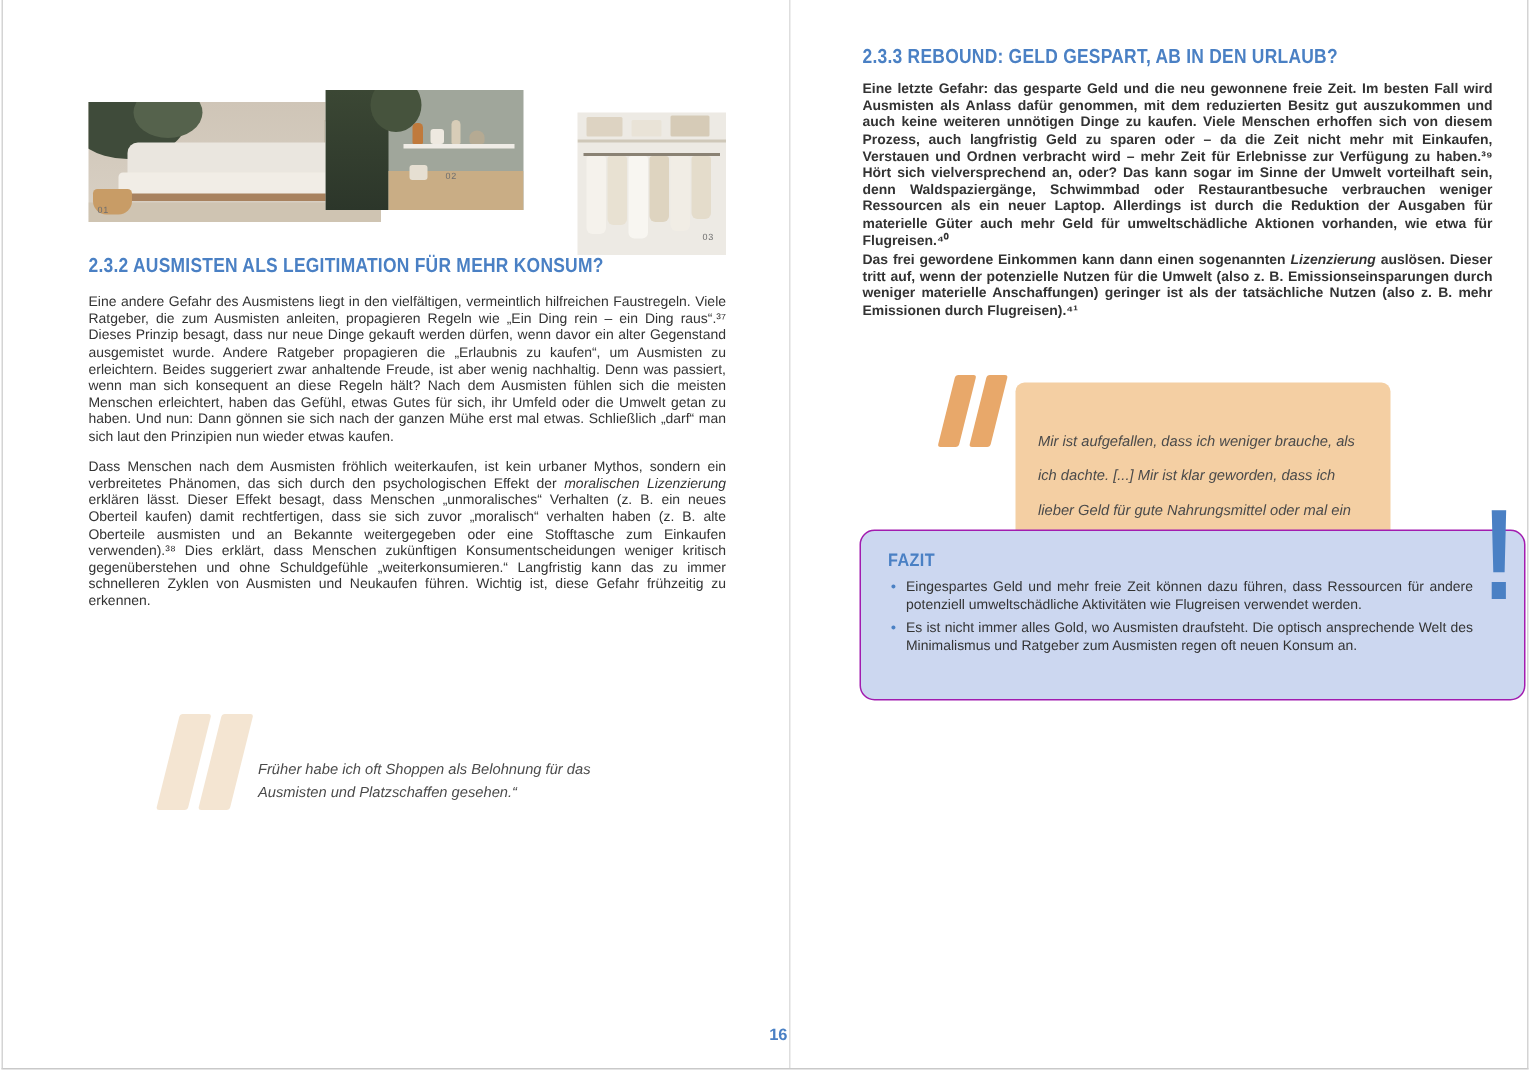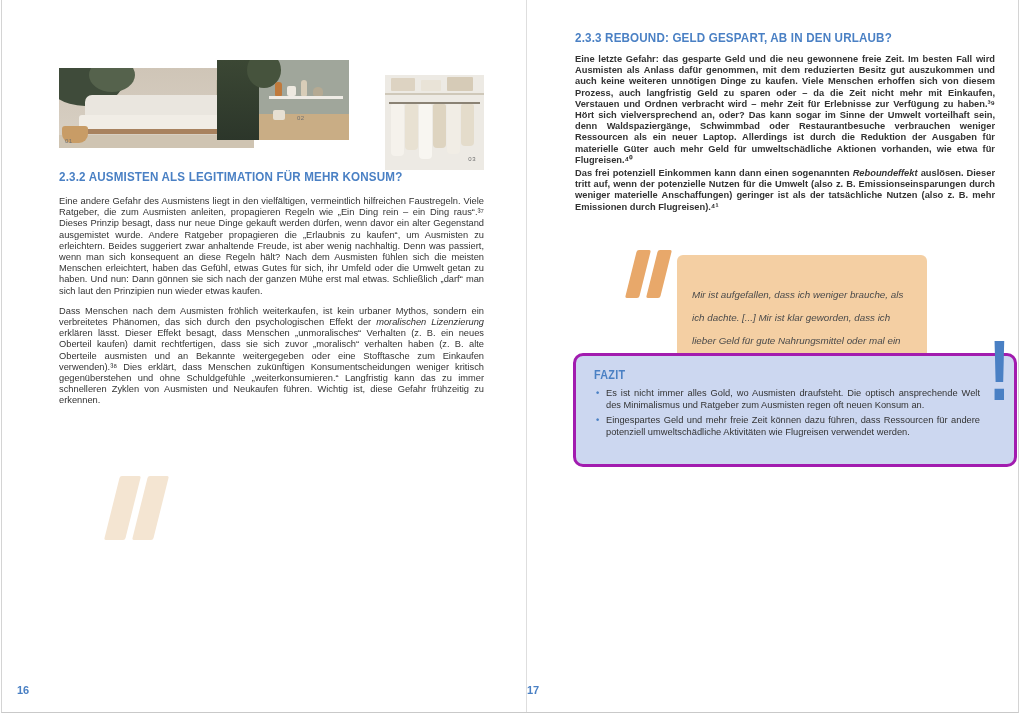--- a/index.html
+++ b/index.html
@@ -8,32 +8,32 @@
     border-left:1px solid #d4d4d4;border-right:1px solid #d4d4d4;border-bottom:1px solid #c9c9c9;}
   .page{position:absolute;top:0;width:508px;height:712px;}
   .page-left{left:15px;}
   .page-right{left:524px;border-left:1px solid #dedede;}
   .heading{position:absolute;margin:0;font-size:13.5px;font-weight:700;color:#4a80c4;
     letter-spacing:.2px;white-space:nowrap;transform:scaleX(.86);transform-origin:0 50%;}
   .body-col{position:absolute;color:#333;font-size:9.3px;line-height:11.2px;text-align:justify;hyphens:auto;}
   .body-col p{margin:0 0 9px 0;}
   .page-right .body-col p{margin:0 0 2px 0;font-weight:bold;}
   .body-col em{font-style:italic;}
-  .pagenum{position:absolute;bottom:16px;left:0;width:100%;text-align:left;color:#4a80c4;
+  .pagenum{position:absolute;bottom:16px;left:0;width:100%;text-align:right;color:#4a80c4;
     font-size:11px;font-weight:700;margin-top:35px;}
   
   .qmark{position:absolute;display:flex;gap:7px;}
   .qmark i{display:block;transform:skewX(-14deg);border-radius:2px;}
   .qmark-light i{width:21px;height:64px;background:#f4e5d2;}
   .qmark-orange i{width:14px;height:48px;background:#e8a86a;}
   .qtext{position:absolute;margin:0;font-style:italic;color:#4a4a4a;font-size:9.8px;line-height:15px;}
   .quote-box{position:absolute;background:#f4cfa3;border-radius:6px;}
   .quote-box .qtext{position:static;padding:28px 15px;line-height:23px;}
   
-  .fazit-box{position:absolute;background:#ccd7f0;border:3px solid #a21caf;border-radius:10px;
+  .fazit-box{position:absolute;background:#ccd7f0;border:1px solid #a21caf;border-radius:10px;
     padding:12px 34px 10px 18px;box-sizing:border-box;}
   .fazit-title{margin:0 0 6px 0;font-size:12px;font-weight:700;color:#4a80c4;letter-spacing:.3px;
     transform:scaleX(.9);transform-origin:0 50%;}
   .fazit-box ul{margin:0;padding:0;list-style:none;color:#333;font-size:9.3px;line-height:11.5px;text-align:justify;}
   .fazit-box li{position:relative;padding-left:12px;margin-bottom:4px;}
   .fazit-box li::before{content:"\2022";position:absolute;left:2px;color:#4a80c4;font-weight:700;}
   .exclaim{position:absolute;font-size:86px;line-height:.85;font-weight:700;color:#4a80c4;
     transform:scaleX(.78);transform-origin:50% 0;}
   
   .collage{position:absolute;left:42px;top:58px;width:425px;height:115px;}
@@ -122,46 +122,47 @@
 
     <div class="body-col" style="left:42px;top:196px;width:425px;">
       <p>Eine andere Gefahr des Ausmistens liegt in den vielfältigen, vermeintlich hilfreichen Faustregeln. Viele Ratgeber, die zum Ausmisten anleiten, propagieren Regeln wie „Ein Ding rein – ein Ding raus“.³⁷ Dieses Prinzip besagt, dass nur neue Dinge gekauft werden dürfen, wenn davor ein alter Gegenstand ausgemistet wurde. Andere Ratgeber propagieren die „Erlaubnis zu kaufen“, um Ausmisten zu erleichtern. Beides suggeriert zwar anhaltende Freude, ist aber wenig nachhaltig. Denn was passiert, wenn man sich konsequent an diese Regeln hält? Nach dem Ausmisten fühlen sich die meisten Menschen erleichtert, haben das Gefühl, etwas Gutes für sich, ihr Umfeld oder die Umwelt getan zu haben. Und nun: Dann gönnen sie sich nach der ganzen Mühe erst mal etwas. Schließlich „darf“ man sich laut den Prinzipien nun wieder etwas kaufen.</p>
       <p><span>Dass Menschen nach dem Ausmisten fröhlich weiterkaufen, ist kein urbaner Mythos, sondern ein verbreitetes Phänomen, das sich durch den psychologischen Effekt der </span><em>moralischen Lizenzierung</em><span> erklären lässt. Dieser Effekt besagt, dass Menschen „unmoralisches“ Verhalten (z. B. ein neues Oberteil kaufen) damit rechtfertigen, dass sie sich zuvor „moralisch“ verhalten haben (z. B. alte Oberteile ausmisten und an Bekannte weitergegeben oder eine Stofftasche zum Einkaufen verwenden).³⁸ Dies erklärt, dass Menschen zukünftigen Konsumentscheidungen weniger kritisch gegenüberstehen und ohne Schuldgefühle „weiterkonsumieren.“ Langfristig kann das zu immer schnelleren Zyklen von Ausmisten und Neukaufen führen. Wichtig ist, diese Gefahr frühzeitig zu erkennen.</span></p>
     </div>
 
     <div class="qmark qmark-light" style="left:95px;top:476px;">
       <i></i>
         <i></i>
     </div>
+    <p class="qtext" style="left:155px;top:506px;width:255px;">Früher habe ich oft Shoppen als Belohnung für das Ausmisten und Platzschaffen gesehen.“</p>
 
     <div class="pagenum">16</div>
   </div>
 
   <div class="page page-right">
 
     <h2 class="heading" style="left:48px;top:30px;">2.3.3 REBOUND: GELD GESPART, AB IN DEN URLAUB?</h2>
 
     <div class="body-col" style="left:48px;top:54px;width:420px;">
       <p>Eine letzte Gefahr: das gesparte Geld und die neu gewonnene freie Zeit. Im besten Fall wird Ausmisten als Anlass dafür genommen, mit dem reduzierten Besitz gut auszukommen und auch keine weiteren unnötigen Dinge zu kaufen. Viele Menschen erhoffen sich von diesem Prozess, auch langfristig Geld zu sparen oder – da die Zeit nicht mehr mit Einkaufen, Verstauen und Ordnen verbracht wird – mehr Zeit für Erlebnisse zur Verfügung zu haben.³⁹ Hört sich vielversprechend an, oder? Das kann sogar im Sinne der Umwelt vorteilhaft sein, denn Waldspaziergänge, Schwimmbad oder Restaurantbesuche verbrauchen weniger Ressourcen als ein neuer Laptop. Allerdings ist durch die Reduktion der Ausgaben für materielle Güter auch mehr Geld für umweltschädliche Aktionen vorhanden, wie etwa für Flugreisen.⁴⁰</p>
-      <p><span>Das frei potenziell Einkommen kann dann einen sogenannten </span><em>Reboundeffekt</em><span> auslösen. Dieser tritt auf, wenn der potenzielle Nutzen für die Umwelt (also z. B. Emissionseinsparungen durch weniger materielle Anschaffungen) geringer ist als der tatsächliche Nutzen (also z. B. mehr Emissionen durch Flugreisen).⁴¹</span></p>
+      <p><span>Das frei gewordene Einkommen kann dann einen sogenannten </span><em>Lizenzierung</em><span> auslösen. Dieser tritt auf, wenn der potenzielle Nutzen für die Umwelt (also z. B. Emissionseinsparungen durch weniger materielle Anschaffungen) geringer ist als der tatsächliche Nutzen (also z. B. mehr Emissionen durch Flugreisen).⁴¹</span></p>
     </div>
 
     <div class="qmark qmark-orange" style="left:104px;top:250px;">
       <i></i>
         <i></i>
     </div>
     <div class="quote-box" style="left:150px;top:255px;width:250px;">
       <p class="qtext">Mir ist aufgefallen, dass ich weniger brauche, als ich dachte. [...] Mir ist klar geworden, dass ich lieber Geld für gute Nahrungsmittel oder mal ein Restaurant ausgebe.“</p>
     </div>
 
     <div class="fazit-box" style="left:46px;top:353px;width:444px;min-height:114px;">
       <h3 class="fazit-title">FAZIT</h3>
       <ul>
+        <li>Eingespartes Geld und mehr freie Zeit können dazu führen, dass Ressourcen für andere potenziell umweltschädliche Aktivitäten wie Flugreisen verwendet werden.</li>
         <li>Es ist nicht immer alles Gold, wo Ausmisten draufsteht. Die optisch ansprechende Welt des Minimalismus und Ratgeber zum Ausmisten regen oft neuen Konsum an.</li>
-        <li>Eingespartes Geld und mehr freie Zeit können dazu führen, dass Ressourcen für andere potenziell umweltschädliche Aktivitäten wie Flugreisen verwendet werden.</li>
       </ul>
     </div>
     <div class="exclaim" style="left:458px;top:334px;">!</div>
 
     <div class="pagenum">17</div>
   </div>
 
 </div>
 
 </body></html>

